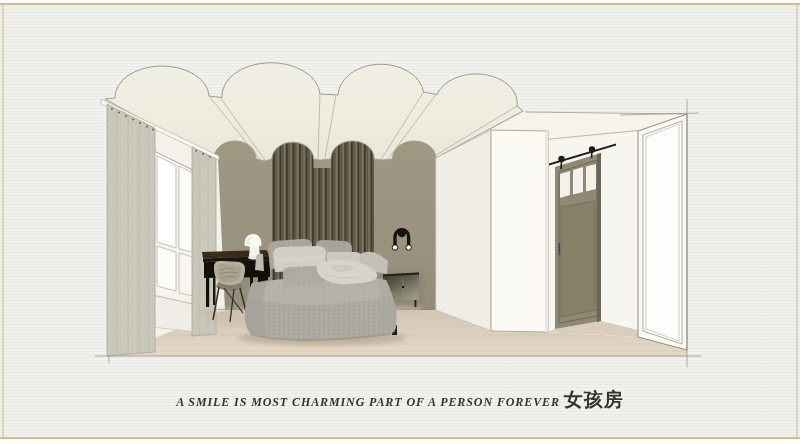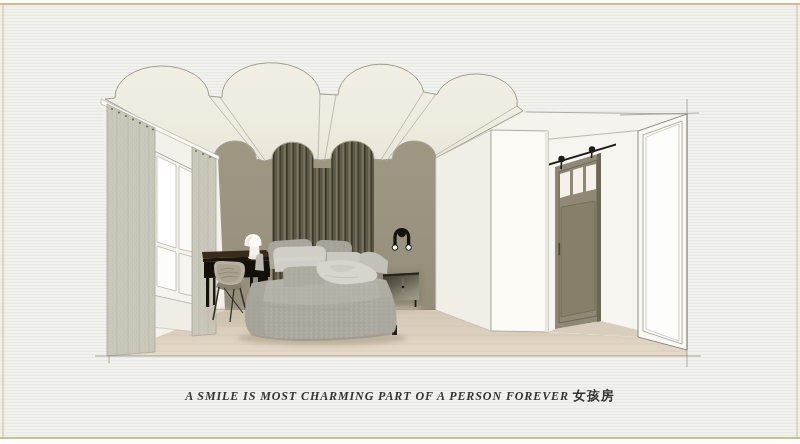--- a/index.html
+++ b/index.html
@@ -5,21 +5,21 @@
   html,body{margin:0;padding:0;}
   body{width:800px;height:444px;overflow:hidden;font-family:"Liberation Sans",sans-serif;}
   .page{position:relative;width:800px;height:444px;
     background-color:#f1f1ee;
     background-image:
       repeating-linear-gradient(180deg, rgba(223,225,218,0.5) 0px, rgba(223,225,218,0.5) 1px, rgba(255,255,255,0) 1px, rgba(255,255,255,0) 3px);
   }
   .caption{position:absolute;left:0;top:387px;width:800px;text-align:center;
     font-family:"Liberation Serif",serif;font-style:italic;font-weight:bold;
     font-size:12px;letter-spacing:0.9px;color:#33332f;}
-  .caption .cn{font-style:normal;font-family:"Liberation Sans",sans-serif;font-weight:bold;letter-spacing:1px;font-size:13px;}
+  .caption .cn{font-style:normal;font-family:"Liberation Sans",sans-serif;font-weight:bold;letter-spacing:1px;font-size:19px;}
 </style>
 </head>
 <body>
 <div class="page">
 
   <div style="position:absolute;left:0;top:0;width:800px;height:3px;background:#fdfbf6;"></div>
   <div style="position:absolute;left:0;top:3px;width:800px;height:2px;background:#c7bc93;"></div>
 
   <div style="position:absolute;left:0;top:437px;width:800px;height:2px;background:#cabf96;"></div>
 

